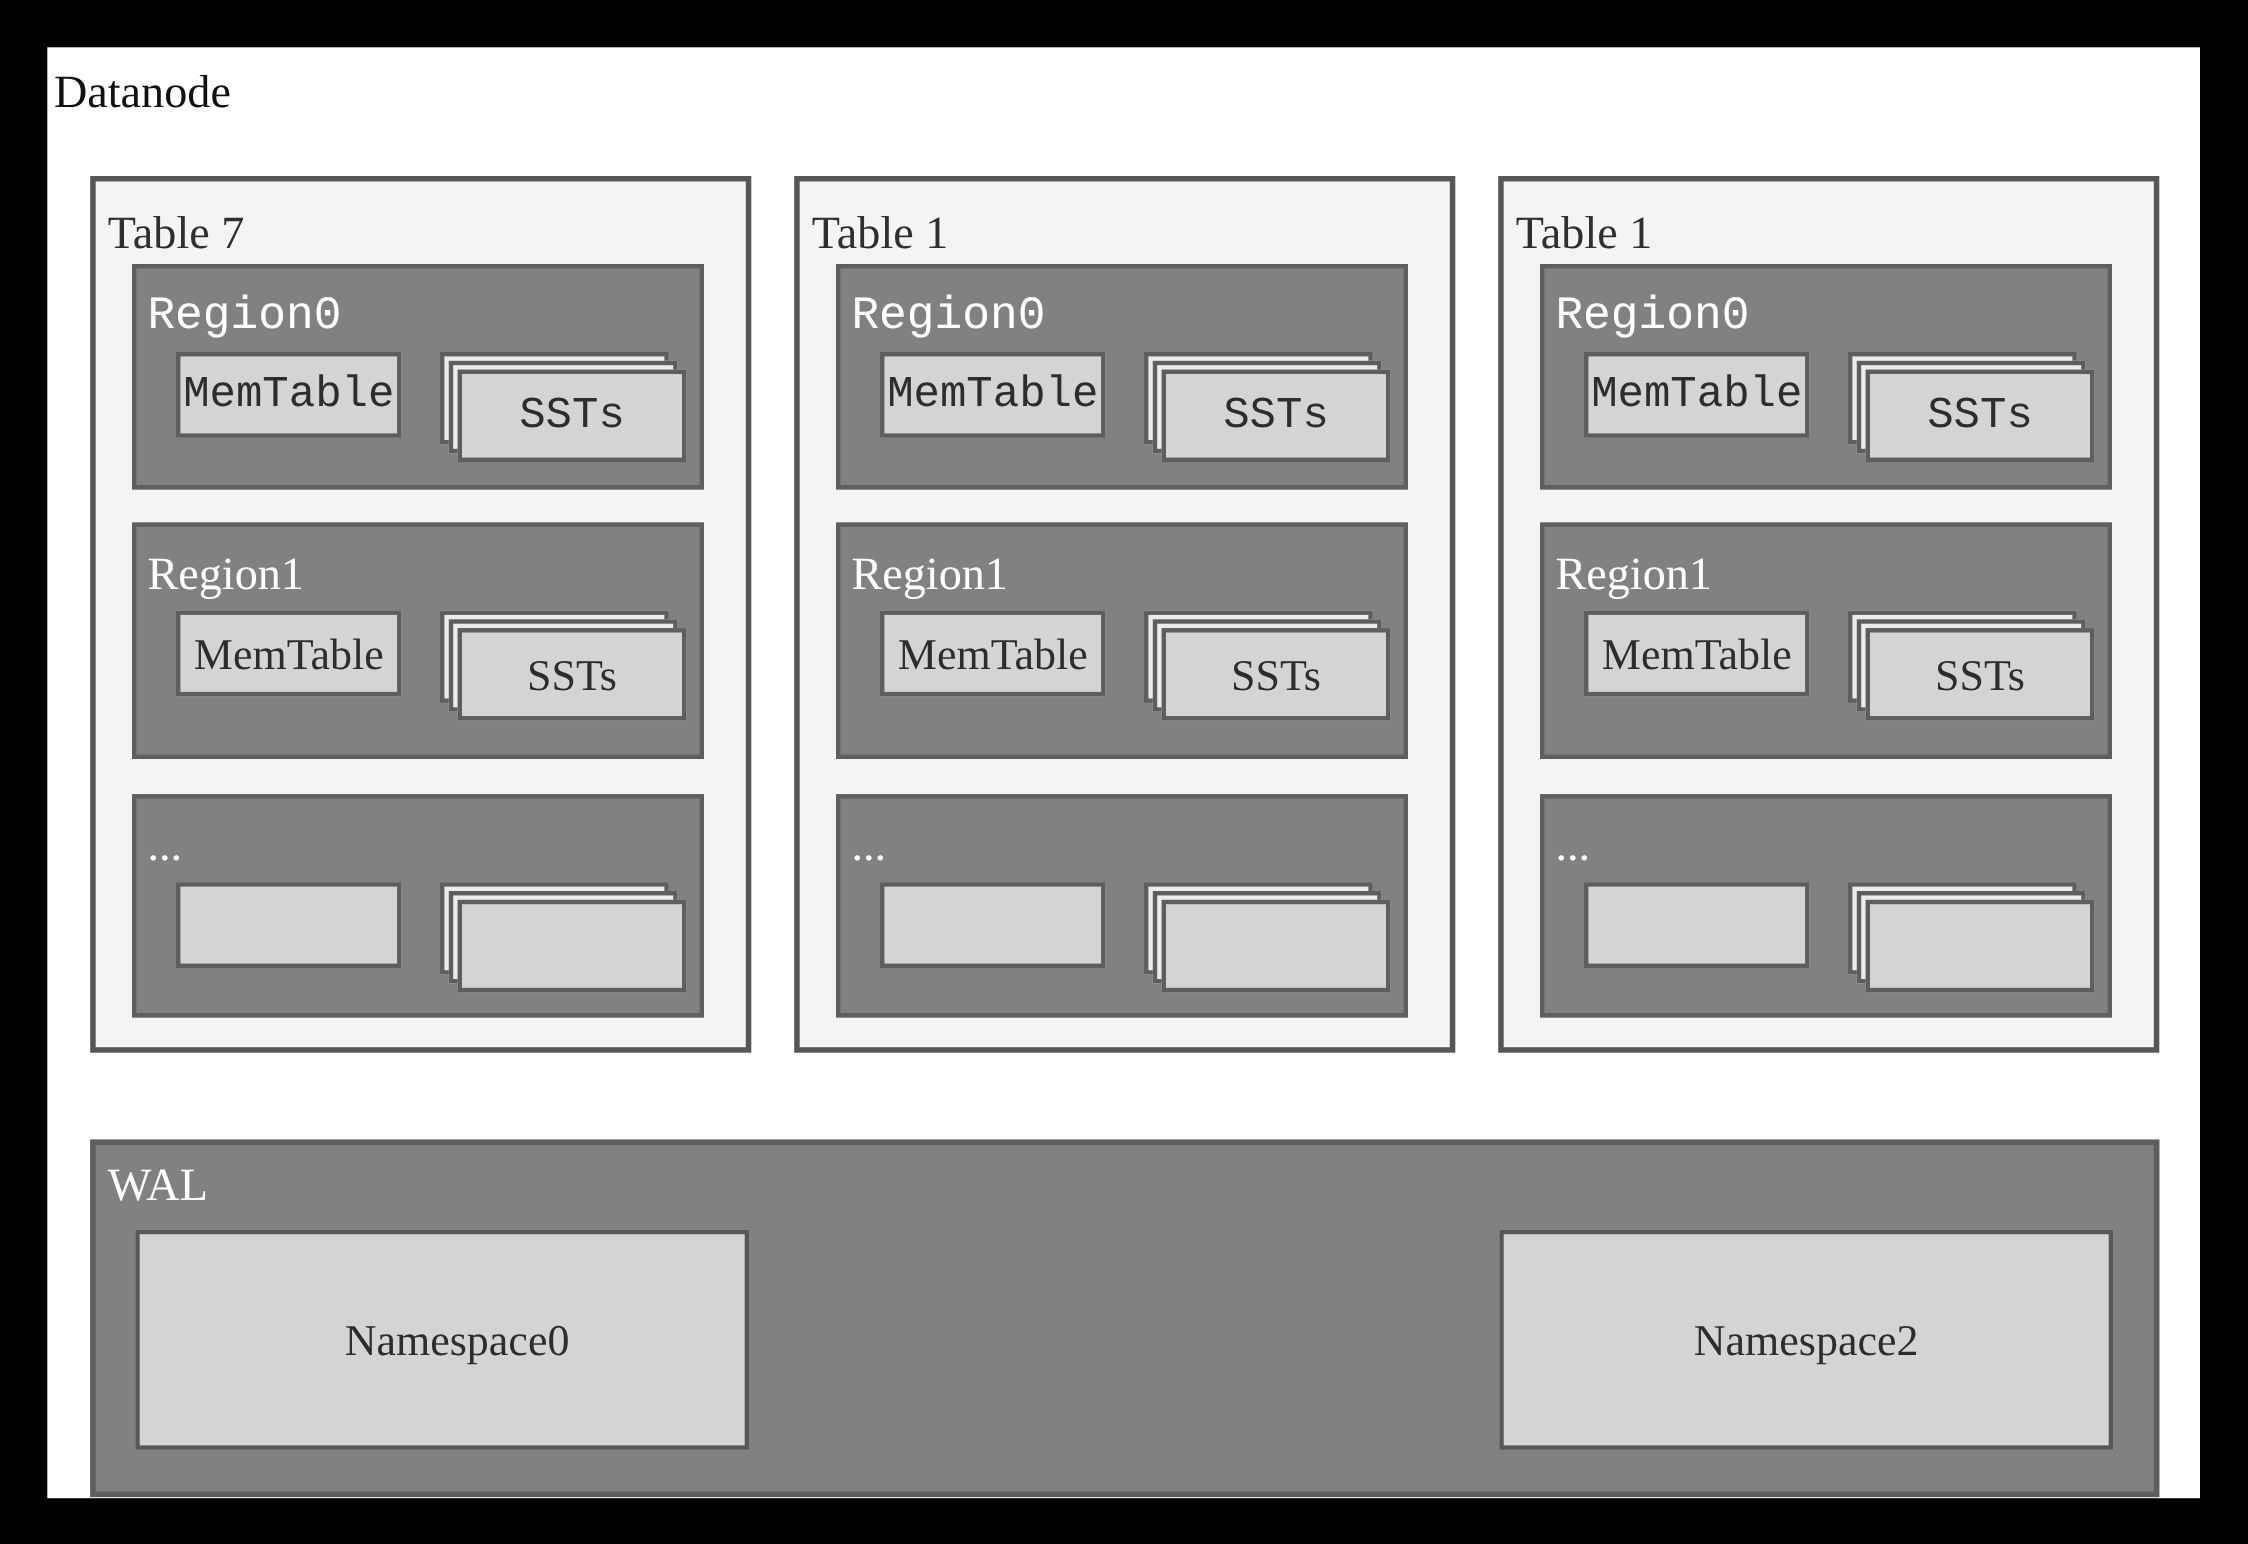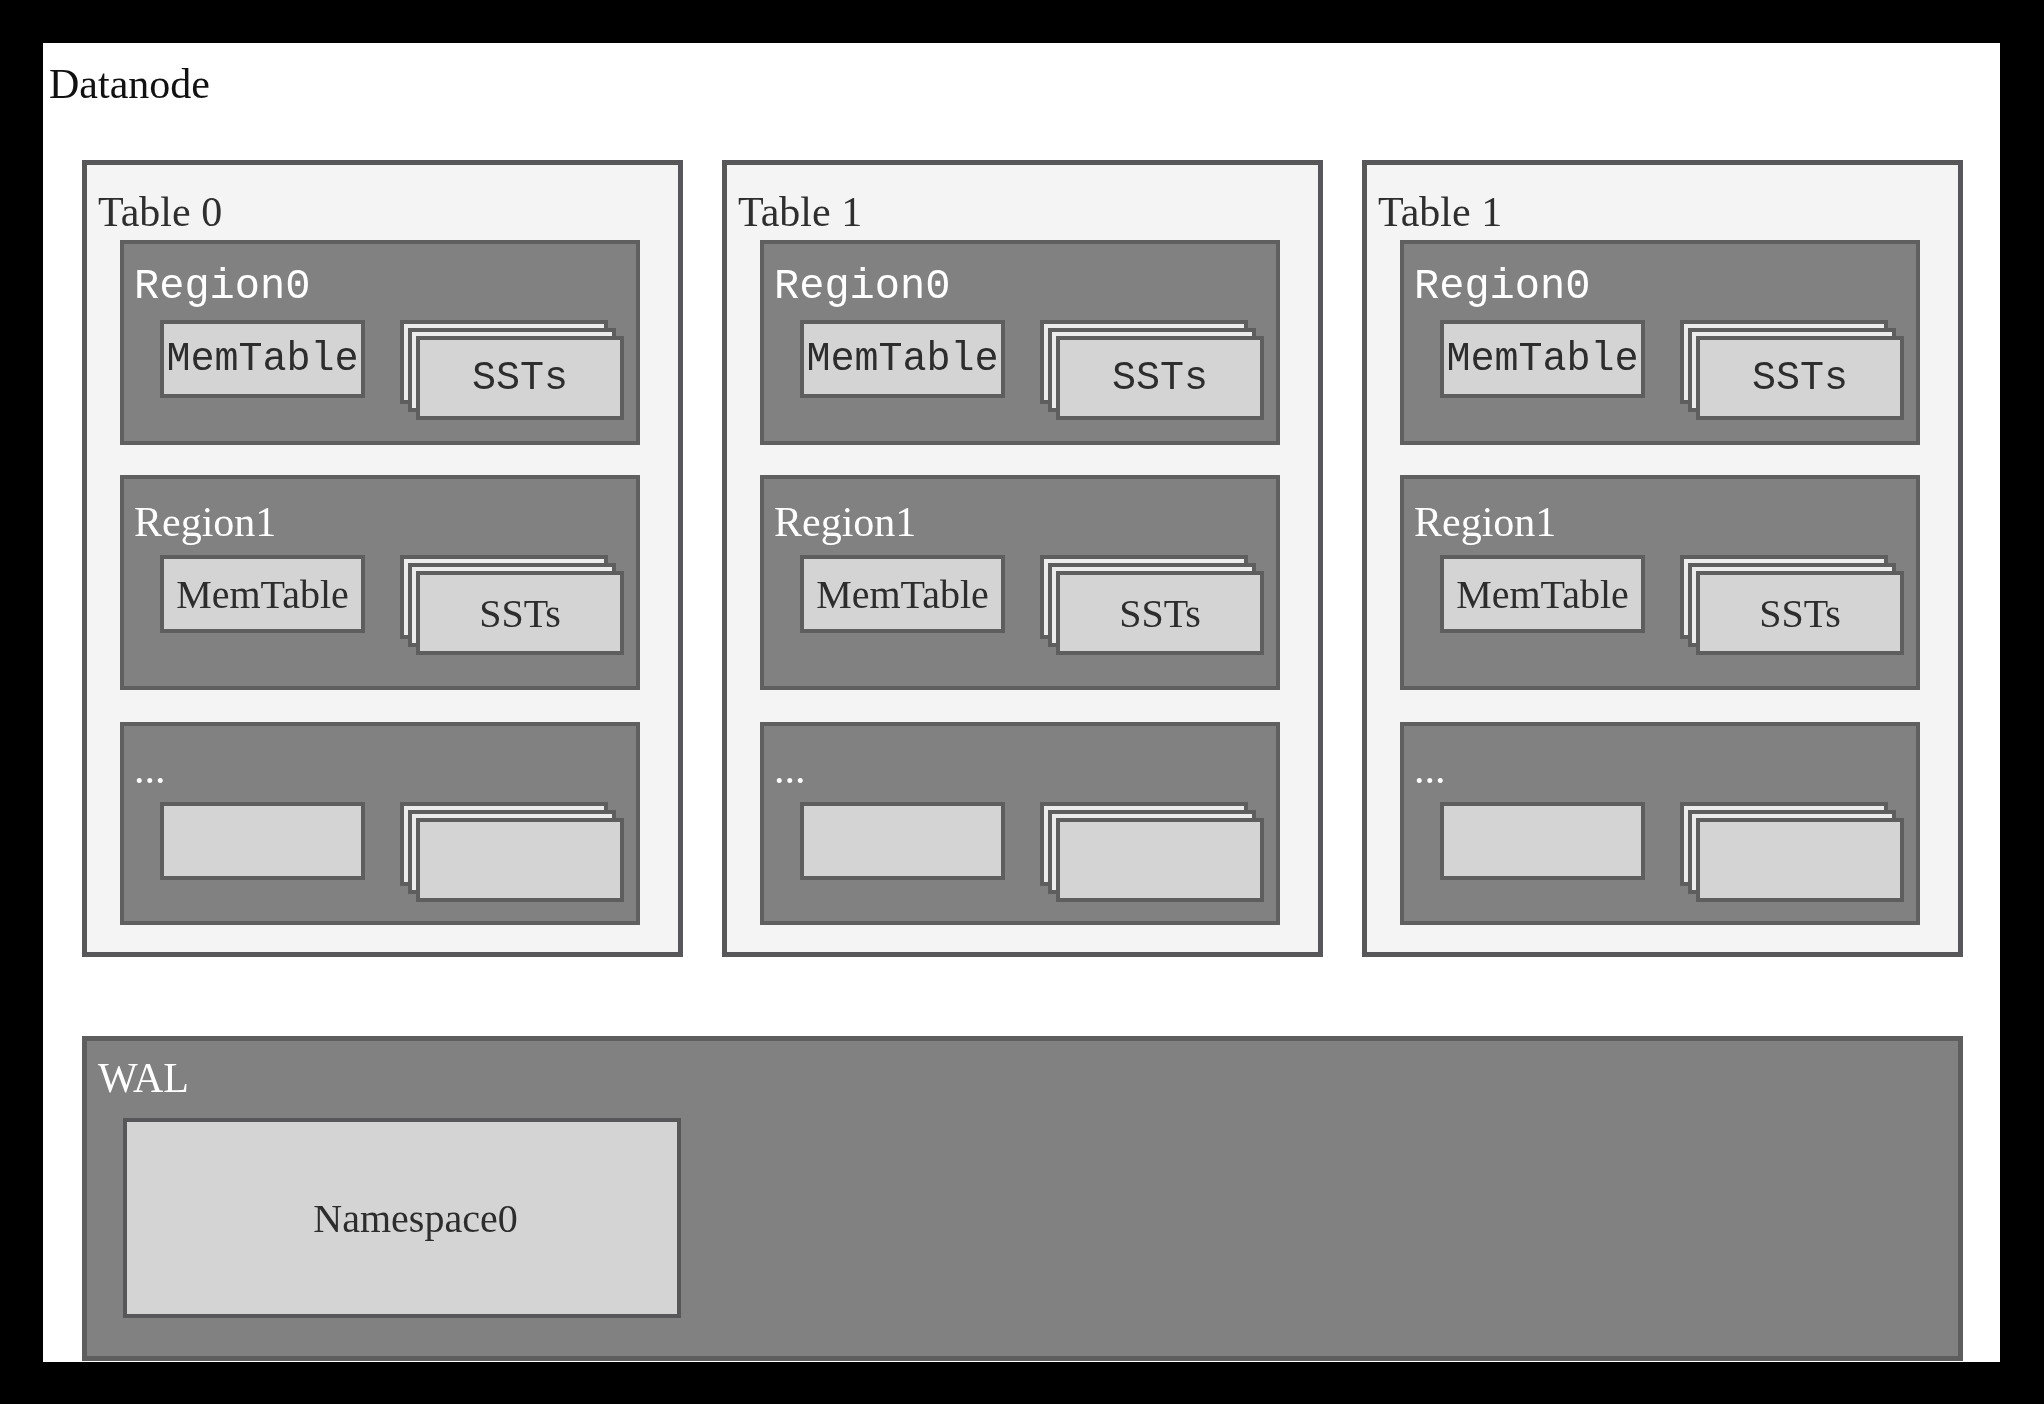--- a/index.html
+++ b/index.html
@@ -100,21 +100,21 @@
   .namespace-box.n2{left:1276px;}
 </style>
 </head>
 <body>
 
 <div class="panel">
 
   <div class="diagram-title">Datanode</div>
 
   <div class="table-box t0">
-    <div class="table-title">Table 0</div>
+    <div class="table-title">Table 7</div>
     <div class="region-box r0">
       <div class="region-title">Region0</div>
       <div class="memtable-box">MemTable</div>
       <div class="ssts-stack">
         <div class="sheet s-back"></div>
         <div class="sheet s-mid"></div>
         <div class="sheet s-front">SSTs</div>
       </div>
     </div>
     <div class="region-box r1">
@@ -195,15 +195,16 @@
         <div class="sheet s-back"></div>
         <div class="sheet s-mid"></div>
         <div class="sheet s-front"></div>
       </div>
     </div>
   </div>
 
   <div class="wal-box">
     <div class="wal-title">WAL</div>
     <div class="namespace-box n0">Namespace0</div>
+    <div class="namespace-box n2">Namespace2</div>
   </div>
 
 </div>
 
 </body></html>

